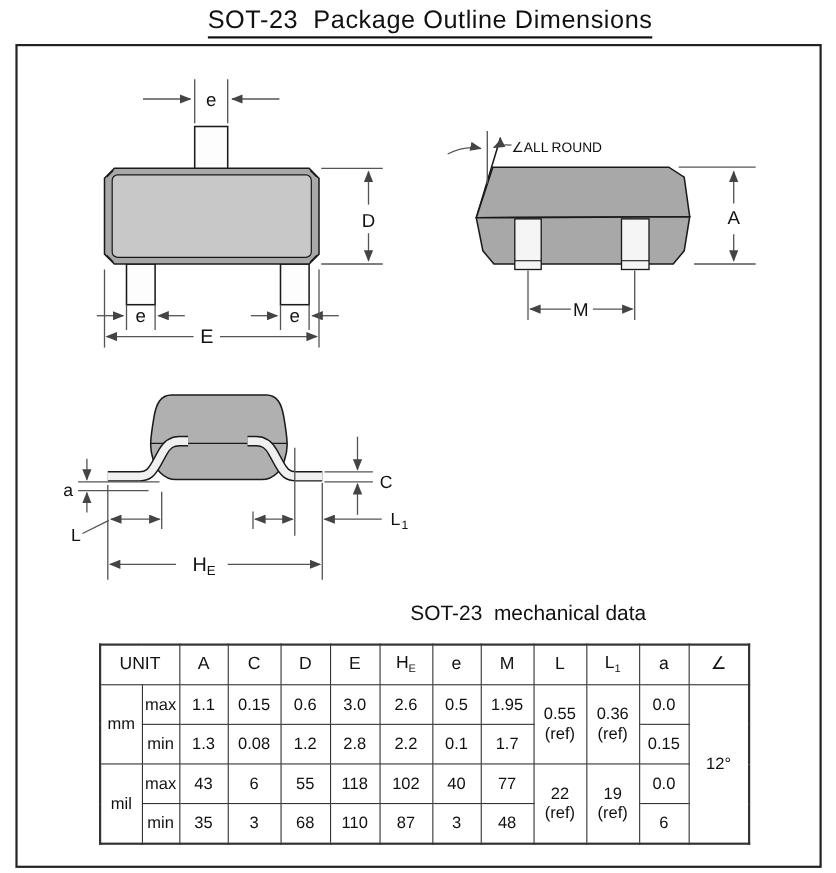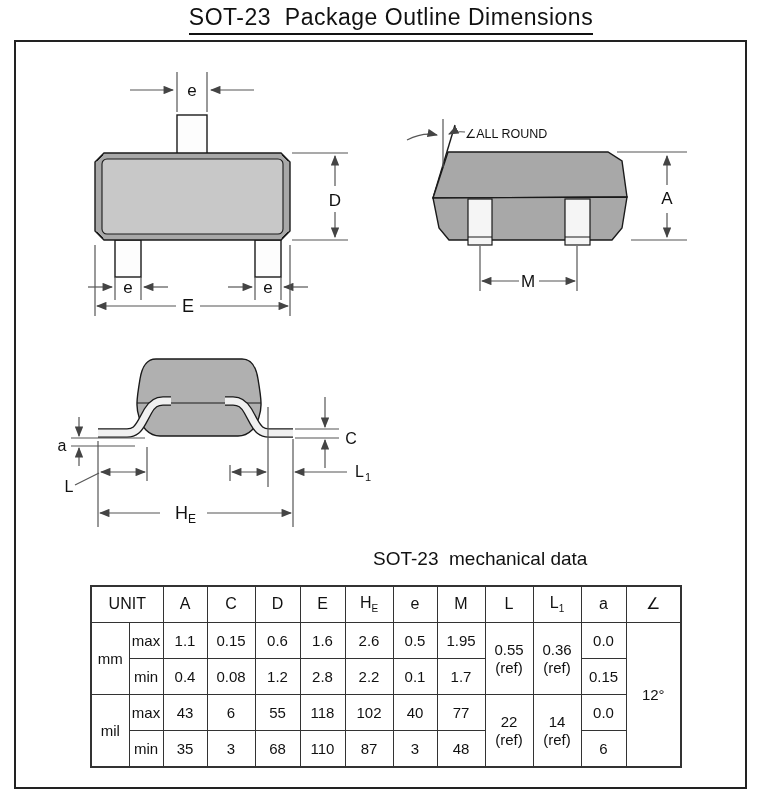--- a/index.html
+++ b/index.html
@@ -200,38 +200,38 @@
       <th><span>L</span><sub class="hdr">1</sub></th>
       <th>a</th>
       <th>∠</th>
     </tr>
     <tr>
       <td rowspan="2">mm</td>
       <td>max</td>
       <td>1.1</td>
       <td>0.15</td>
       <td>0.6</td>
-      <td>1.6</td>
+      <td>3.0</td>
       <td>2.6</td>
       <td>0.5</td>
       <td>1.95</td>
       <td rowspan="2">
             <div>0.55</div>
             <div>(ref)</div>
           </td>
       <td rowspan="2">
             <div>0.36</div>
             <div>(ref)</div>
           </td>
       <td>0.0</td>
       <td rowspan="4">12°</td>
     </tr>
     <tr>
       <td>min</td>
-      <td>0.4</td>
+      <td>1.3</td>
       <td>0.08</td>
       <td>1.2</td>
       <td>2.8</td>
       <td>2.2</td>
       <td>0.1</td>
       <td>1.7</td>
       <td>0.15</td>
     </tr>
     <tr>
       <td rowspan="2">mil</td>
@@ -241,21 +241,21 @@
       <td>55</td>
       <td>118</td>
       <td>102</td>
       <td>40</td>
       <td>77</td>
       <td rowspan="2">
             <div>22</div>
             <div>(ref)</div>
           </td>
       <td rowspan="2">
-            <div>14</div>
+            <div>19</div>
             <div>(ref)</div>
           </td>
       <td>0.0</td>
     </tr>
     <tr>
       <td>min</td>
       <td>35</td>
       <td>3</td>
       <td>68</td>
       <td>110</td>

